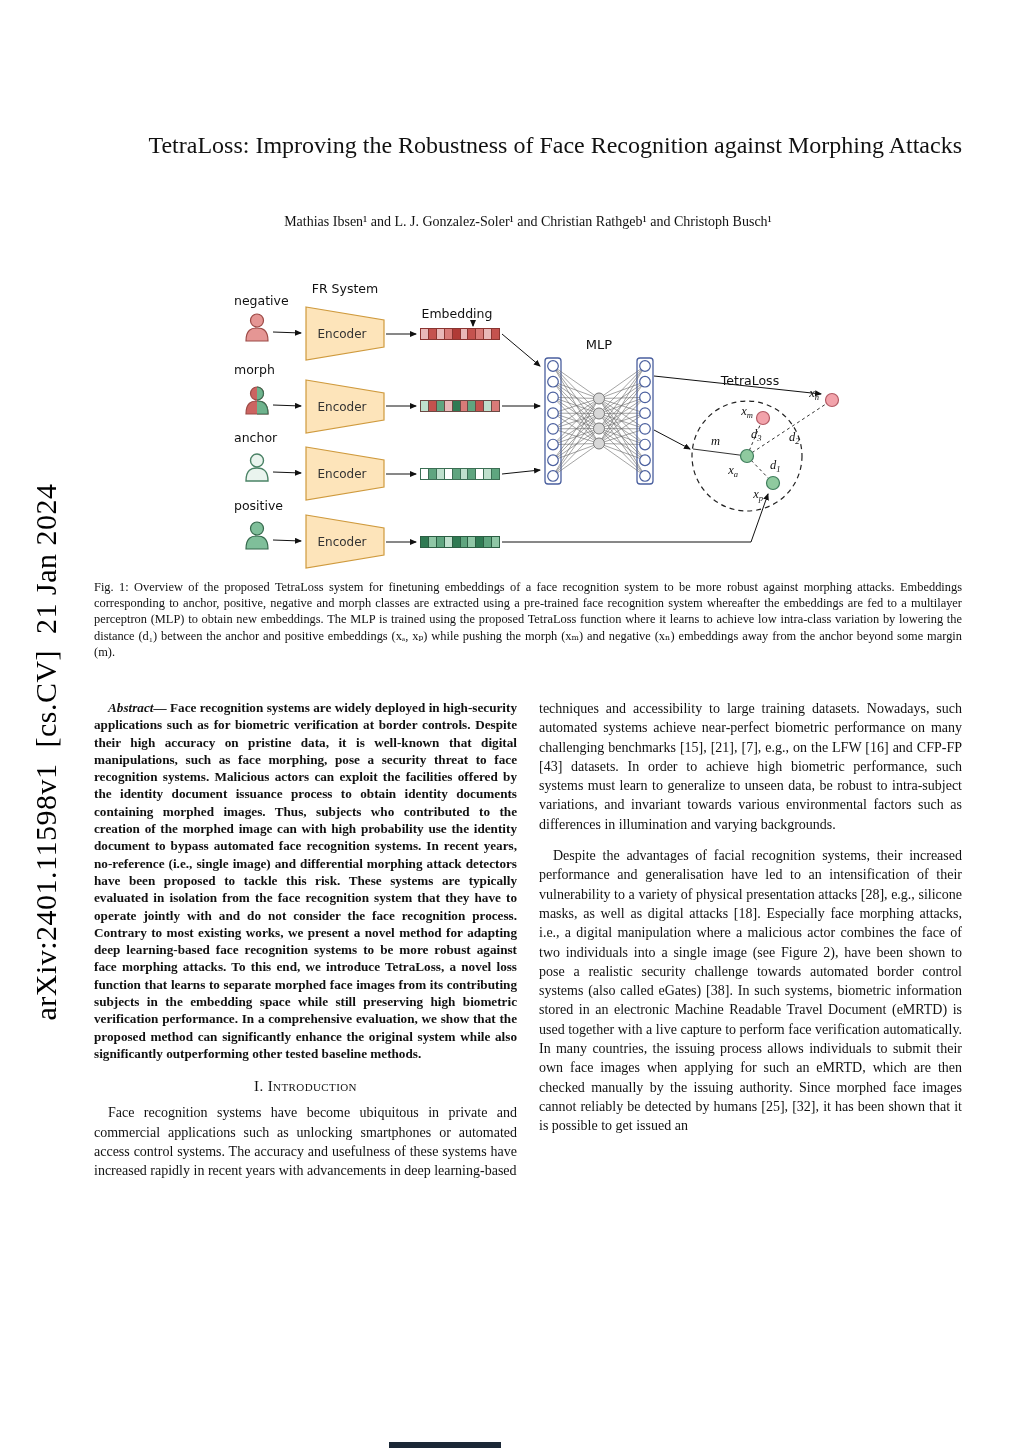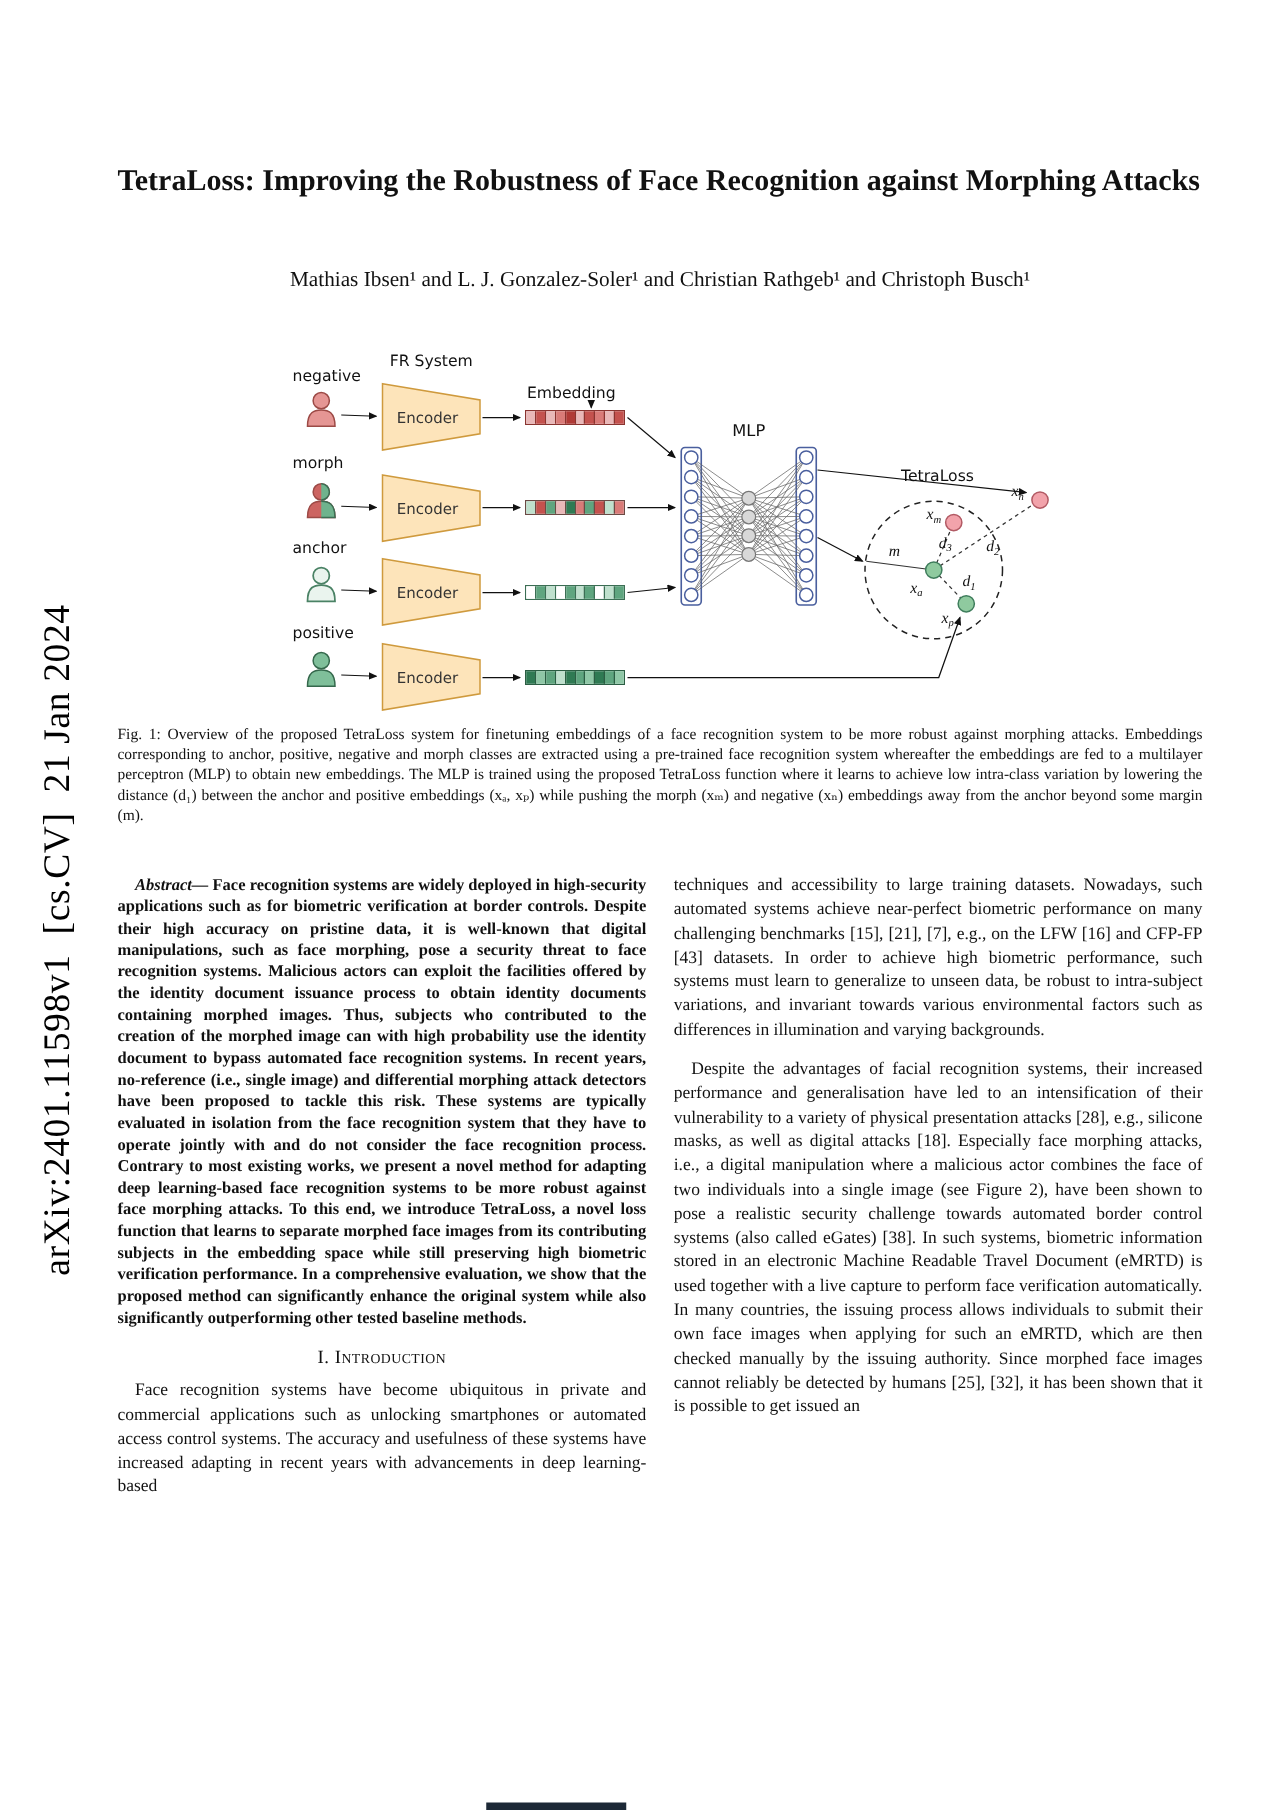--- a/index.html
+++ b/index.html
@@ -1,22 +1,22 @@
 <!DOCTYPE html>
 <html><head>
 <meta charset="utf-8">
 <style>
   html,body{margin:0;padding:0;background:#fff;}
   .page{position:relative;width:1024px;height:1448px;background:#ffffff;overflow:hidden;
         font-family:"Liberation Serif","DejaVu Serif",serif;color:#111;}
   .arxiv-banner{position:absolute;left:46px;top:752px;transform:translate(-50%,-50%) rotate(-90deg);
         white-space:pre;font-size:30px;color:#000;letter-spacing:0.5px;}
-  .title{position:absolute;left:94px;top:128px;width:868px;text-align:left;
-        font-size:24px;font-weight:bold;line-height:1.48;}
-  .authors{position:absolute;left:94px;top:214px;width:868px;text-align:center;font-size:17px;}
+  .title{position:absolute;left:94px;top:128px;width:868px;text-align:right;
+        font-size:24px;font-weight:normal;line-height:1.48;}
+  .authors{position:absolute;left:94px;top:214px;width:868px;text-align:center;font-size:14px;}
   .affiliation{position:absolute;left:94px;top:243px;width:868px;text-align:center;font-size:14px;}
   .figure{position:absolute;left:105px;top:278px;width:870px;height:300px;}
   .figure svg{position:absolute;left:0;top:0;}
   .strip{position:absolute;width:80px;height:12px;display:flex;border:1px solid #333;box-sizing:border-box;background:#fff;}
   .strip-seg{flex:1;}
   .f-label{font-family:"DejaVu Sans","Liberation Sans",sans-serif;font-size:12.5px;fill:#111;}
   .f-enc{font-family:"DejaVu Sans","Liberation Sans",sans-serif;font-size:12px;fill:#333;}
   .f-mlp{font-family:"DejaVu Sans","Liberation Sans",sans-serif;font-size:13px;fill:#111;}
   .f-math{font-family:"Liberation Serif",serif;font-style:italic;font-size:12.5px;fill:#111;}
   .f-sub{font-size:8.5px;}
@@ -269,21 +269,21 @@
     <span>Overview of the proposed TetraLoss system for finetuning embeddings of a face recognition system to be more robust against morphing attacks. Embeddings corresponding to anchor, positive, negative and morph classes are extracted using a pre-trained face recognition system whereafter the embeddings are fed to a multilayer perceptron (MLP) to obtain new embeddings. The MLP is trained using the proposed TetraLoss function where it learns to achieve low intra-class variation by lowering the distance (d₁) between the anchor and positive embeddings (xₐ, xₚ) while pushing the morph (xₘ) and negative (xₙ) embeddings away from the anchor beyond some margin (m).</span>
   </div>
 
   <div class="columns">
     <div class="col">
       <p class="abstract">
         <span class="abstract-label">Abstract—</span>
         <span>Face recognition systems are widely deployed in high-security applications such as for biometric verification at border controls. Despite their high accuracy on pristine data, it is well-known that digital manipulations, such as face morphing, pose a security threat to face recognition systems. Malicious actors can exploit the facilities offered by the identity document issuance process to obtain identity documents containing morphed images. Thus, subjects who contributed to the creation of the morphed image can with high probability use the identity document to bypass automated face recognition systems. In recent years, no-reference (i.e., single image) and differential morphing attack detectors have been proposed to tackle this risk. These systems are typically evaluated in isolation from the face recognition system that they have to operate jointly with and do not consider the face recognition process. Contrary to most existing works, we present a novel method for adapting deep learning-based face recognition systems to be more robust against face morphing attacks. To this end, we introduce TetraLoss, a novel loss function that learns to separate morphed face images from its contributing subjects in the embedding space while still preserving high biometric verification performance. In a comprehensive evaluation, we show that the proposed method can significantly enhance the original system while also significantly outperforming other tested baseline methods.</span>
       </p>
       <h3 class="section-heading">I. Introduction</h3>
-      <p class="body-par">Face recognition systems have become ubiquitous in private and commercial applications such as unlocking smartphones or automated access control systems. The accuracy and usefulness of these systems have increased adapting in recent years with advancements in deep learning-based</p>
+      <p class="body-par">Face recognition systems have become ubiquitous in private and commercial applications such as unlocking smartphones or automated access control systems. The accuracy and usefulness of these systems have increased rapidly in recent years with advancements in deep learning-based</p>
     </div>
     <div class="col">
       <p class="body-par no-indent">techniques and accessibility to large training datasets. Nowadays, such automated systems achieve near-perfect biometric performance on many challenging benchmarks [15], [21], [7], e.g., on the LFW [16] and CFP-FP [43] datasets. In order to achieve high biometric performance, such systems must learn to generalize to unseen data, be robust to intra-subject variations, and invariant towards various environmental factors such as differences in illumination and varying backgrounds.</p>
       <p class="body-par par-gap">Despite the advantages of facial recognition systems, their increased performance and generalisation have led to an intensification of their vulnerability to a variety of physical presentation attacks [28], e.g., silicone masks, as well as digital attacks [18]. Especially face morphing attacks, i.e., a digital manipulation where a malicious actor combines the face of two individuals into a single image (see Figure 2), have been shown to pose a realistic security challenge towards automated border control systems (also called eGates) [38]. In such systems, biometric information stored in an electronic Machine Readable Travel Document (eMRTD) is used together with a live capture to perform face verification automatically. In many countries, the issuing process allows individuals to submit their own face images when applying for such an eMRTD, which are then checked manually by the issuing authority. Since morphed face images cannot reliably be detected by humans [25], [32], it has been shown that it is possible to get issued an</p>
     </div>
   </div>
 
   <div class="bottom-artifact"></div>
 </div>
 

